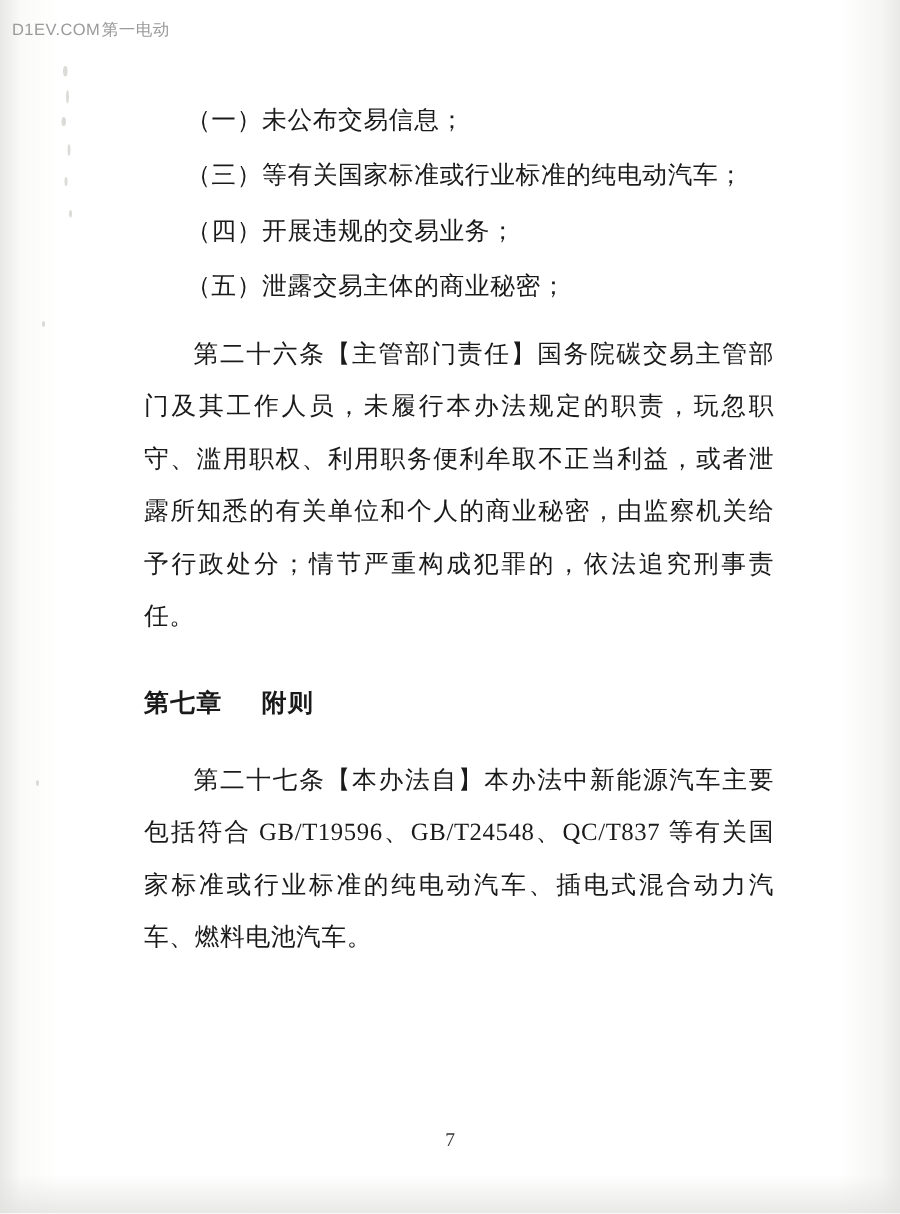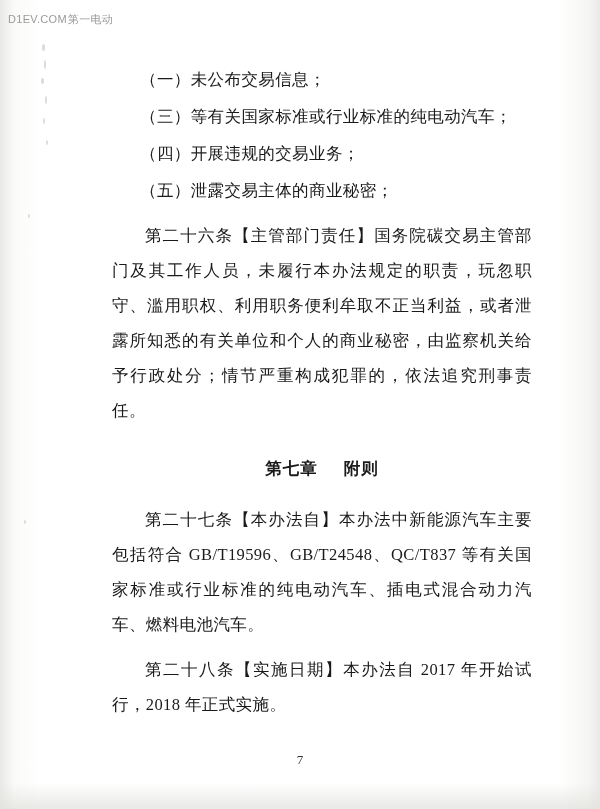--- a/index.html
+++ b/index.html
@@ -51,21 +51,21 @@
     letter-spacing: .3px;
     white-space: nowrap;
   }
   .watermark .wm-cn {
     font-family: "DejaVu Sans", sans-serif;
     margin-left: 1px;
   }
 
   .doc-body {
     position: absolute;
-    left: 112px;
+    left: 96px;
     top: 62px;
     width: 420px;
   }
 
   p.para {
     margin: 0 0 2px 0;
     font-size: 16.5px;
     line-height: 35px;
     text-align: justify;
     text-justify: inter-ideograph;
@@ -77,21 +77,20 @@
   }
 
   p.indent2 {
     text-indent: 33px;
   }
 
   .heading {
     margin: 24px 0 16px 0;
     font-size: 16.5px;
     line-height: 34px;
-    text-align: center;
     font-weight: bold;
     letter-spacing: 1px;
   }
   .heading .gap {
     display: inline-block;
     width: 26px;
   }
 
   .bold { font-weight: normal; }
 
@@ -138,17 +137,16 @@
   <p class="para indent2"><span class="bold">第二十六条</span><span class="bold">【主管部门责任】</span><span>国务院碳交易主管部门及其工作人员，未履行本办法规定的职责，玩忽职守、滥用职权、利用职务便利牟取不正当利益，或者泄露所知悉的有关单位和个人的商业秘密，由监察机关给予行政处分；情节严重构成犯罪的，依法追究刑事责任。</span></p>
 
   <div class="heading">
     <span>第七章</span><span class="gap"></span><span>附则</span>
   </div>
 
   <p class="para indent2"><span class="bold">第二十七条</span><span class="bold">【本办法自】</span><span>本办法中新能源汽车主要包括符合 GB/T19596、GB/T24548、QC/T837 等有关国家标准或行业标准的纯电动汽车、插电式混合动力汽车、燃料电池汽车。</span></p>
 
   <div class="spacer-sm"></div>
 
-  <p class="para indent2"><span class="bold">第二十八条</span><span class="bold">【实施日期】</span><span>本办法自 2017 年开始试行，2018 年正式实施。</span></p>
 
 </div>
 
 <div class="page-number">7</div>
 
 </body></html>

